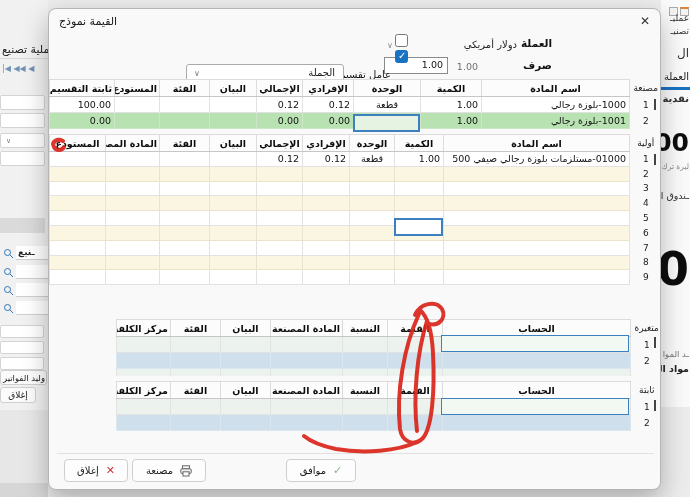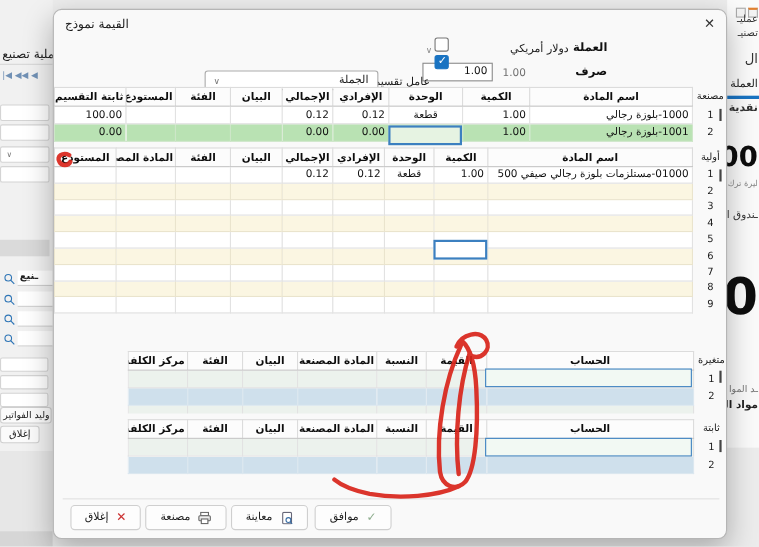--- a/index.html
+++ b/index.html
@@ -485,28 +485,20 @@
         <span class="x">✕</span>
       </div>
     <div class="fbtn" style="left:83px;width:74px">
         <span>مصنعة</span>
         <svg width="12" height="12" viewBox="0 0 12 12">
           <rect x="2.5" y="0.8" width="7" height="3" fill="none" stroke="#666"></rect>
           <rect x="0.8" y="3.8" width="10.4" height="4.6" rx="1" fill="#eee" stroke="#666"></rect>
           <rect x="3" y="6.8" width="6" height="4.2" fill="#fff" stroke="#666"></rect>
         </svg>
       </div>
-    <div class="fbtn" style="left:161px;width:70px">
-        <span>معاينة</span>
-        <svg width="12" height="12" viewBox="0 0 12 12">
-          <rect x="2" y="0.8" width="8" height="10.4" rx="1" fill="#fff" stroke="#667"></rect>
-          <circle cx="7.2" cy="7.8" r="2.2" fill="none" stroke="#3a6ea5"></circle>
-          <line x1="8.8" y1="9.4" x2="10.6" y2="11.2" stroke="#3a6ea5"></line>
-        </svg>
-      </div>
     <div class="fbtn" style="left:237px;width:70px">
         <span>موافق</span>
         <span class="ok">✓</span>
       </div>
   </div>
 
   <svg class="anno" width="690" height="497" viewBox="0 0 690 497">
     <g fill="none" stroke="#d9251b" stroke-width="4" stroke-linecap="round" stroke-linejoin="round" opacity="0.92">
       <path d="M63,141 C57,138 51,142 54,147 C56,151 62,151 64,147"></path>
       <path d="M419,314 C404,346 396,392 400,429 C402,442 414,447 423,438 C432,427 435,392 433,353 C432,333 428,317 420,310"></path>

